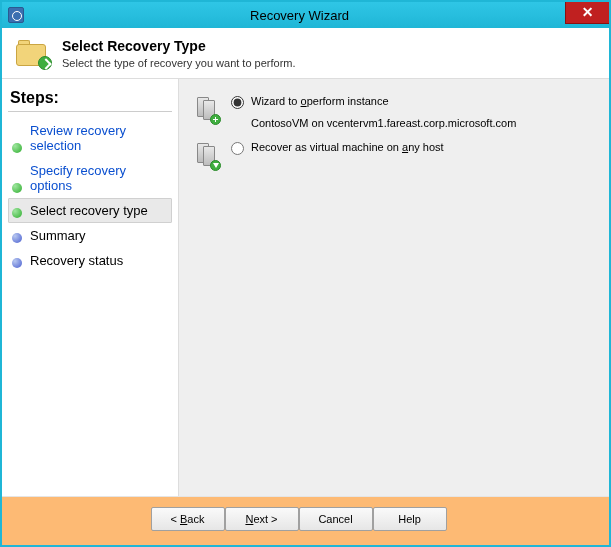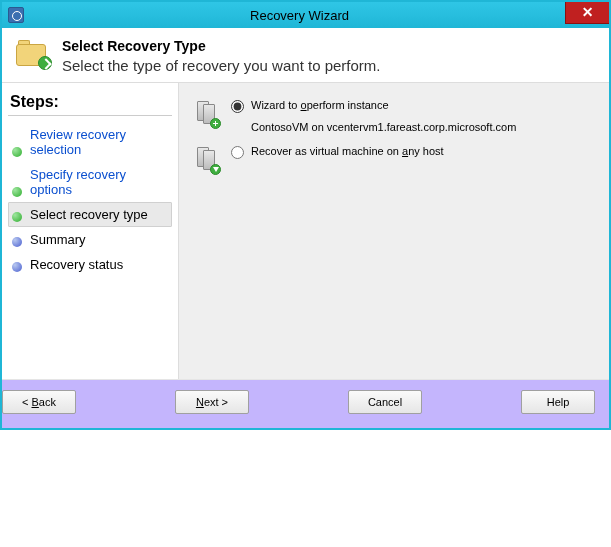--- a/index.html
+++ b/index.html
@@ -8,21 +8,21 @@
     padding: 0;
     font-family: "Segoe UI", Tahoma, sans-serif;
     font-size: 12px;
     background: #fff;
     width: 611px;
     height: 547px;
     overflow: hidden;
   }
   .window {
     width: 611px;
-    height: 430px;
+    height: 547px;
     border: 2px solid #1fb6d6;
     background: #fff;
     display: flex;
     flex-direction: column;
   }
   .titlebar {
     height: 26px;
     background: linear-gradient(#2fc6e6, #1fb6d6);
     display: flex;
     align-items: center;
@@ -114,21 +114,21 @@
     transform: rotate(-45deg);
   }
   .header-text h1 {
     margin: 0 0 3px 0;
     font-size: 14px;
     font-weight: bold;
     color: #000;
   }
   .header-text p {
     margin: 0;
-    font-size: 15px;
+    font-size: 11px;
     color: #333;
   }
   .body {
     flex: 1;
     display: flex;
     min-height: 0;
   }
   .steps-panel {
     width: 176px;
     background: #fff;
@@ -236,22 +236,22 @@
   }
   .radio-text .sub {
     font-size: 11px;
     color: #000;
     margin-top: 10px;
   }
   .underline-hotkey { text-decoration: underline; }
   .button-bar {
     padding: 10px 14px 14px 0;
     display: flex;
-    justify-content: space-between;
-    background: #c4b5fd;
+    justify-content: center;
+    background: #fdba74;
     border-top: 1px solid #e5e5e5;
   }
   .btn {
     min-width: 74px;
     height: 24px;
     background: linear-gradient(#fafafa,#e6e6e6);
     border: 1px solid #a0a0a0;
     border-radius: 2px;
     font-size: 11px;
     font-family: inherit;

